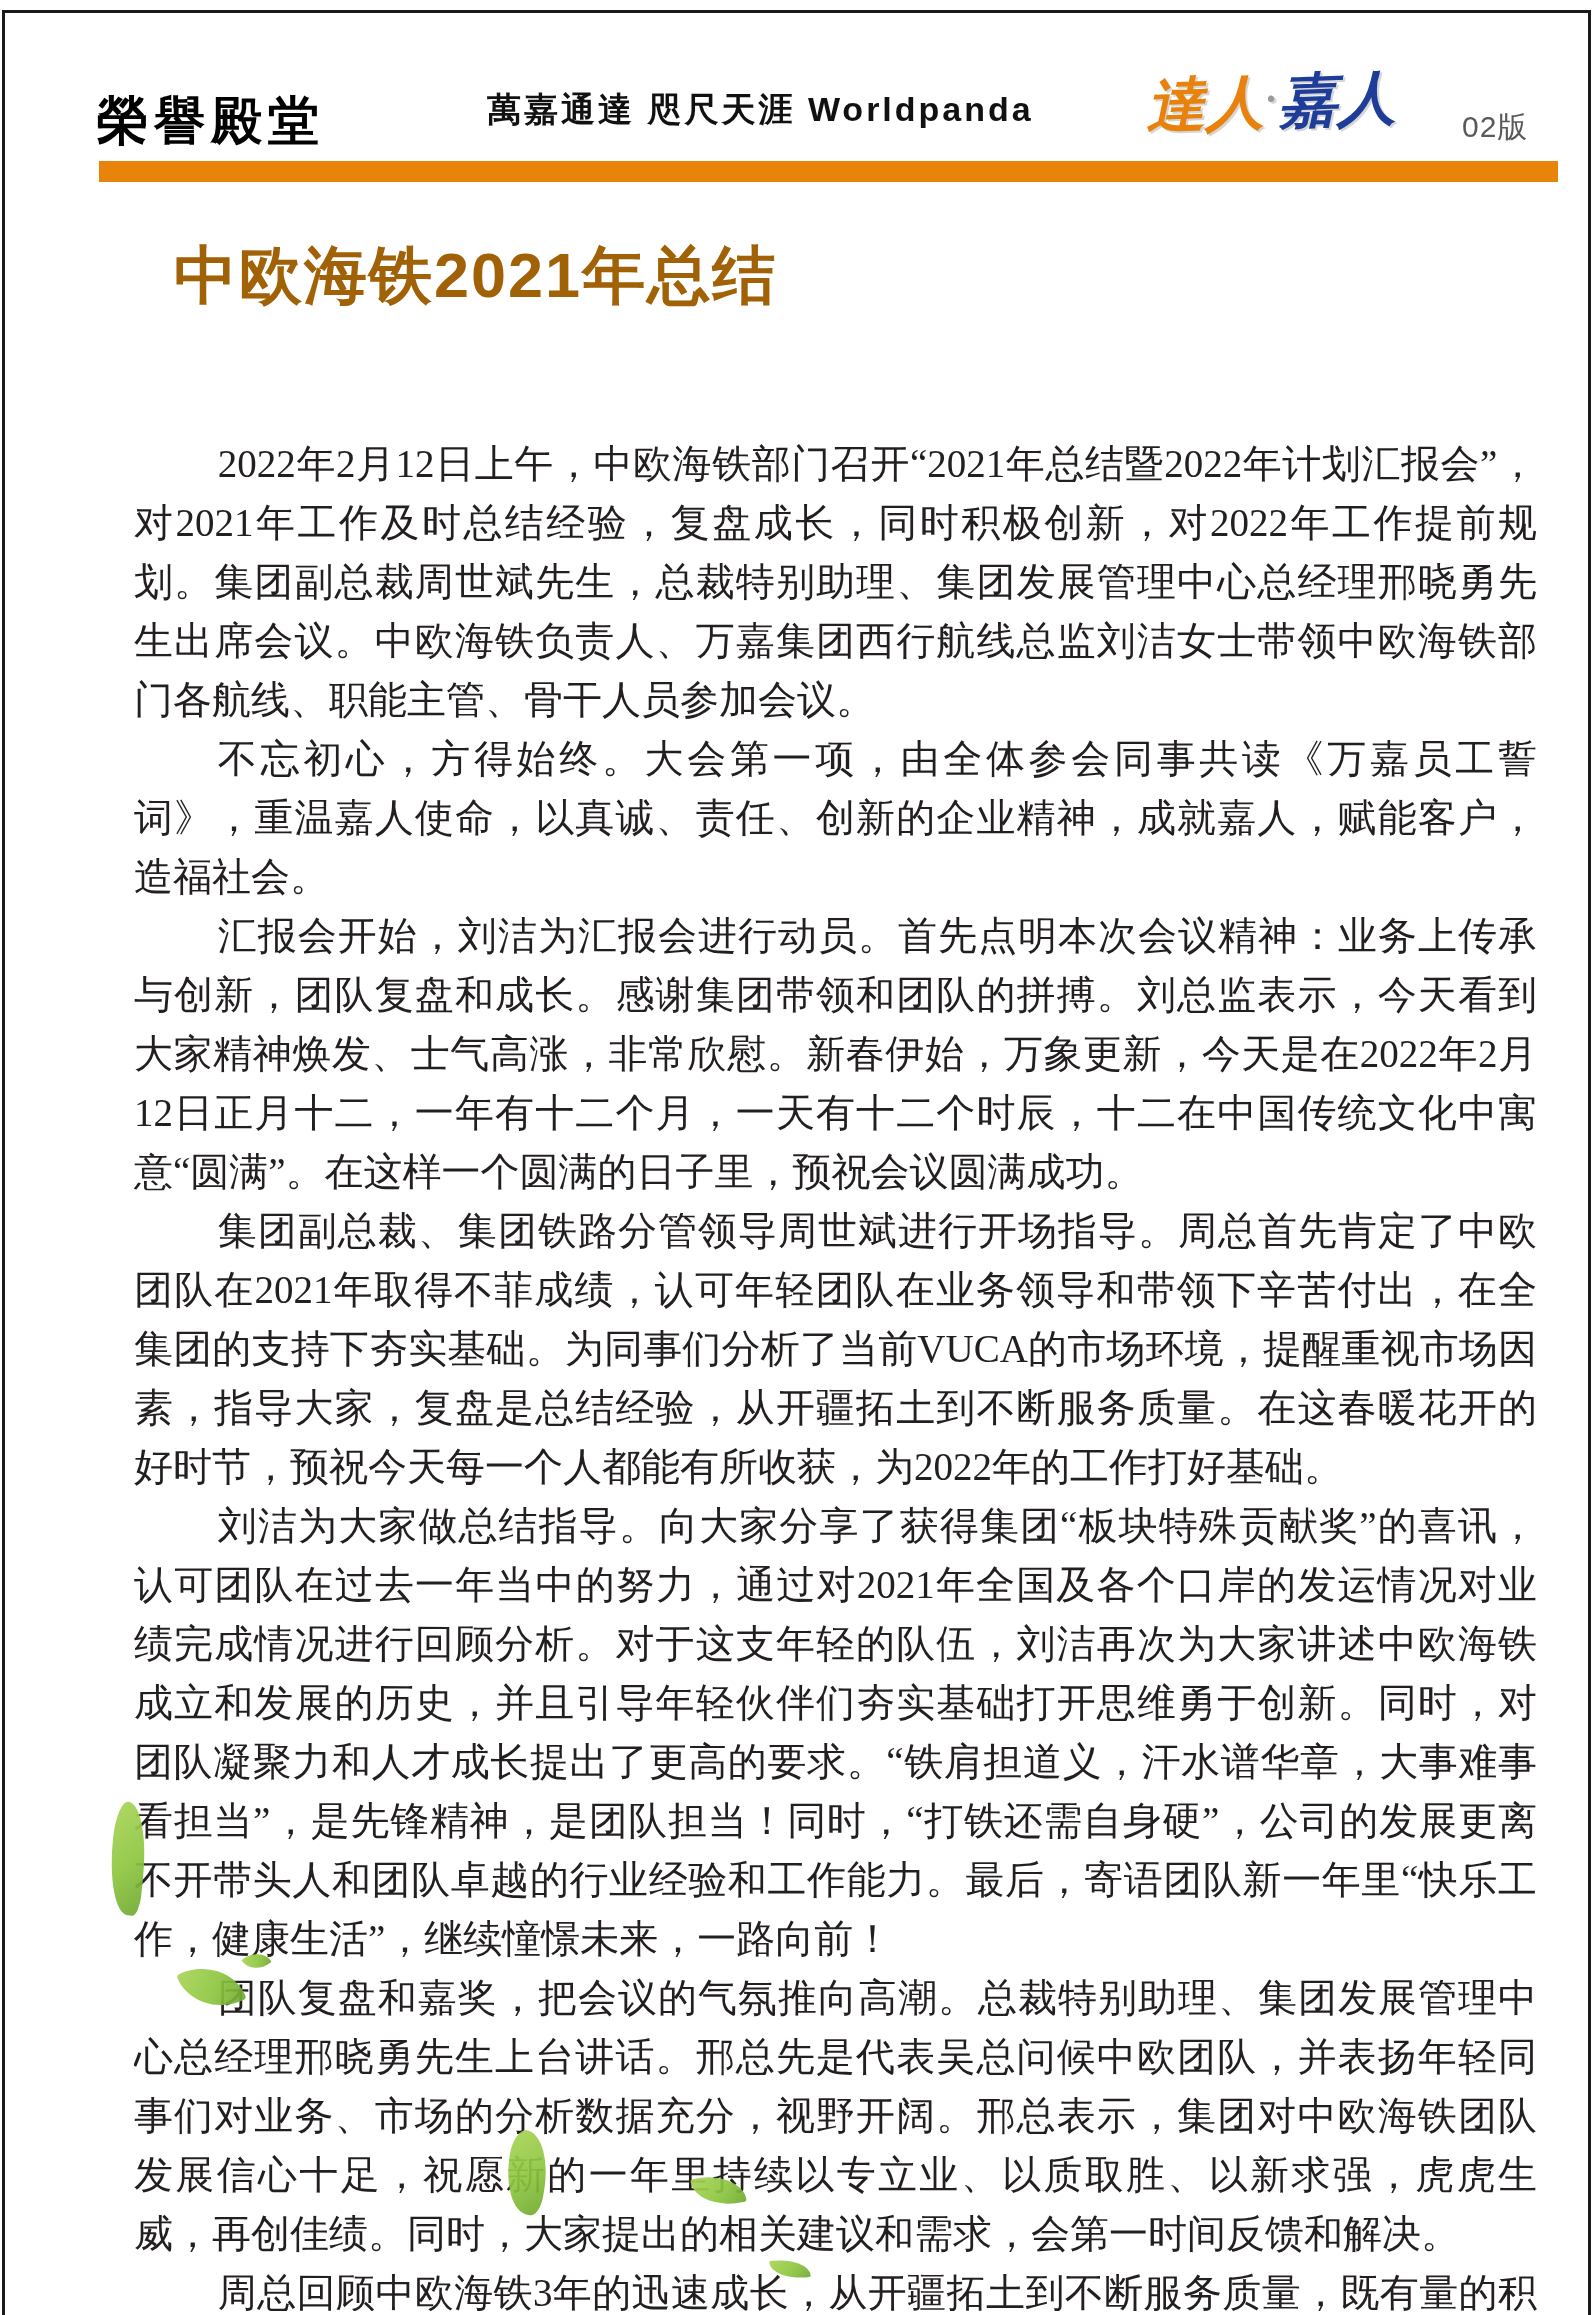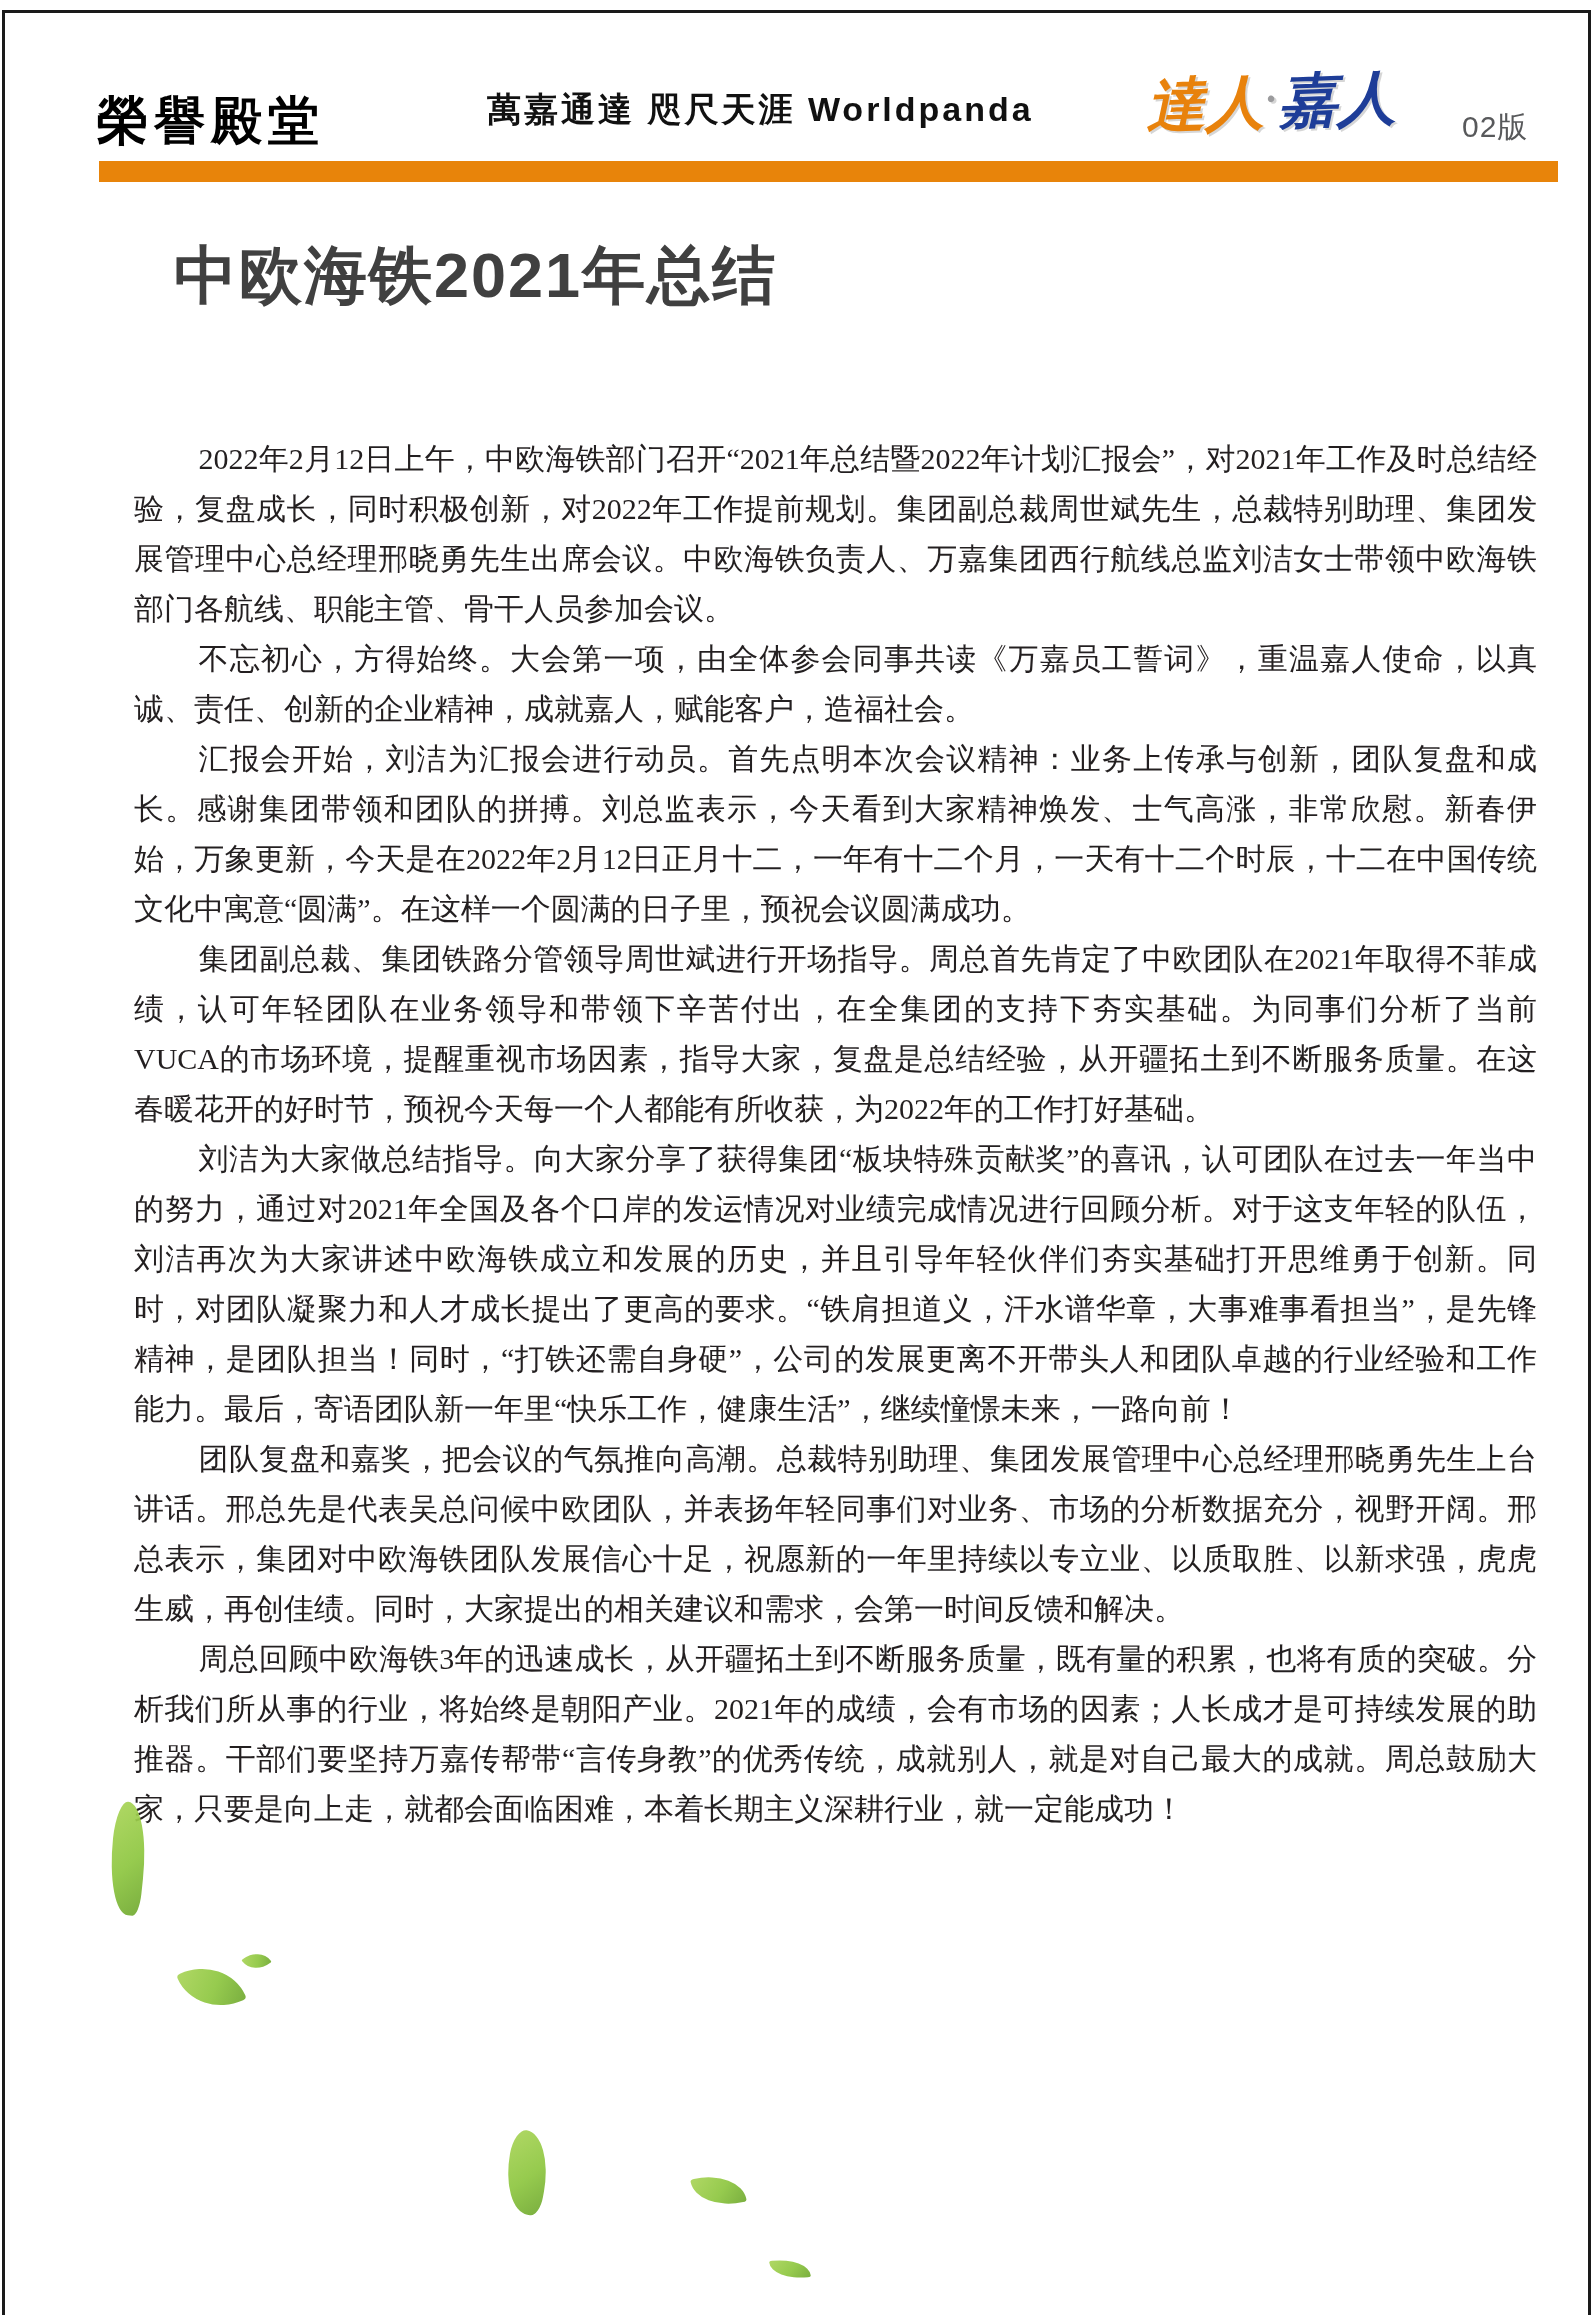--- a/index.html
+++ b/index.html
@@ -47,29 +47,29 @@
   }
   .accent-bar {
     position:absolute; left:99px; top:161px;
     width:1459px; height:21px; background:#e8840a;
   }
   
   .article-title {
     position:absolute; left:124px; top:224px; width:1386px;
     font-family:"Liberation Sans","DejaVu Sans",sans-serif;
     font-weight:600; font-size:63px; line-height:103px;
-    color:#404040; letter-spacing:2px; white-space:nowrap;
+    color:#a16207; letter-spacing:2px; white-space:nowrap;
   }
   .article-title .line1 { padding-left:50px; }
   
   .article-body {
     position:absolute; left:134px; top:434px; width:1403px; height:1877px;
     overflow:hidden;
     font-family:"Liberation Serif","DejaVu Serif",serif;
-    font-size:30px; line-height:50px; color:#231f20;
+    font-size:39px; line-height:59px; color:#231f20;
     text-align:justify;
   }
   .article-body p { margin:0; text-indent:2.15em; }
   
   .leaf {
     position:absolute;
     background:linear-gradient(135deg,#a9d457 0%,#8dc63f 55%,#6fa82f 100%);
     border-radius:8% 100% 8% 100%;
     opacity:0.92;
   }

